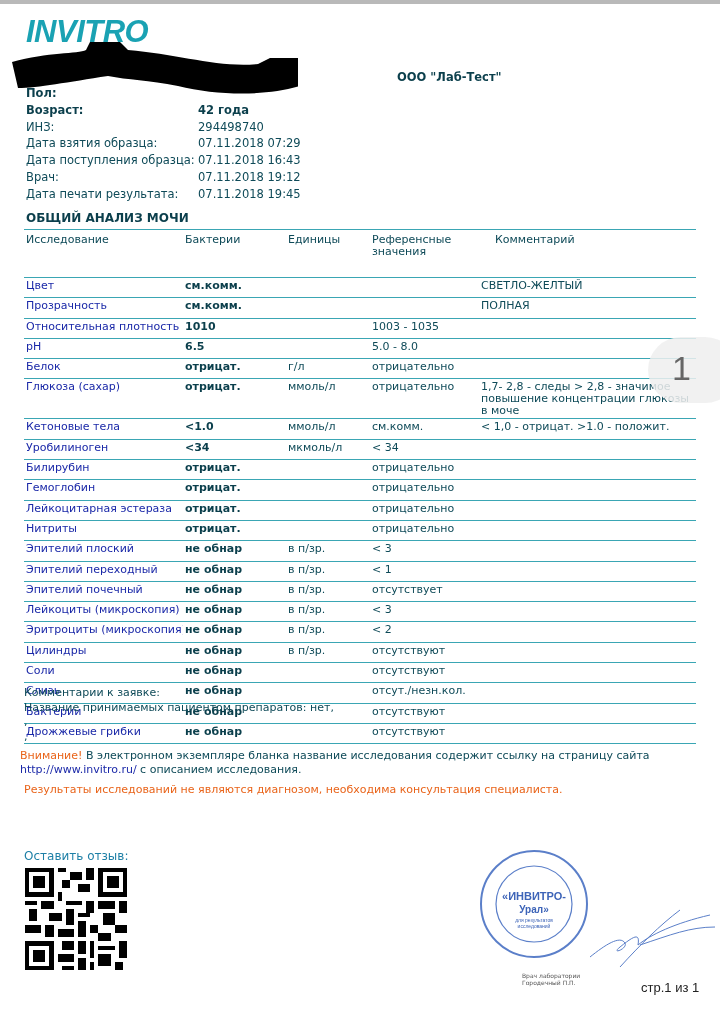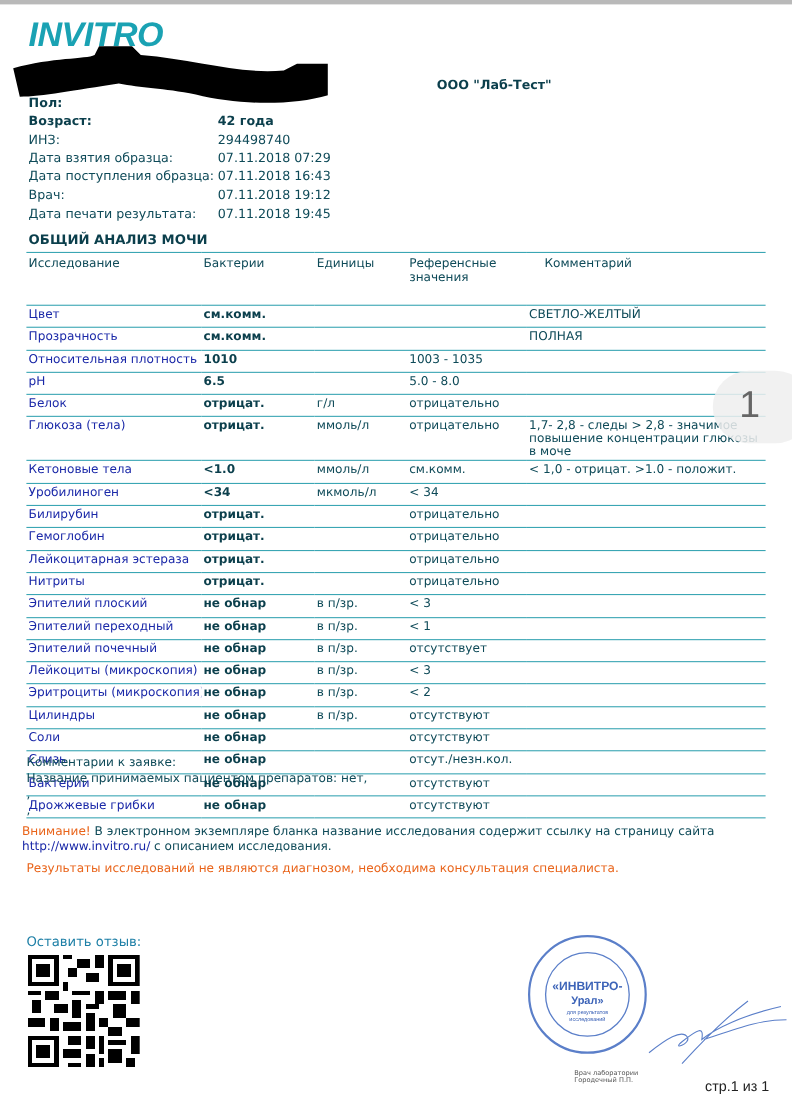--- a/index.html
+++ b/index.html
@@ -159,21 +159,21 @@
         <td class="comm"></td>
       </tr>
       <tr>
         <td class="name">Белок</td>
         <td class="res">отрицат.</td>
         <td>г/л</td>
         <td>отрицательно</td>
         <td class="comm"></td>
       </tr>
       <tr>
-        <td class="name">Глюкоза (тела)</td>
+        <td class="name">Глюкоза (сахар)</td>
         <td class="res">отрицат.</td>
         <td>ммоль/л</td>
         <td>отрицательно</td>
         <td class="comm">1,7- 2,8 - следы &gt; 2,8 - значимое повышение концентрации глюкозы в моче</td>
       </tr>
       <tr>
         <td class="name">Кетоновые тела</td>
         <td class="res">&lt;1.0</td>
         <td>ммоль/л</td>
         <td>см.комм.</td>

